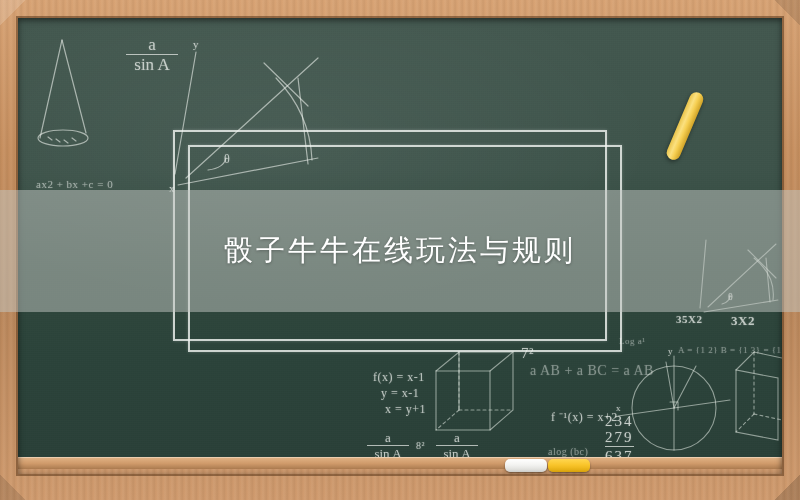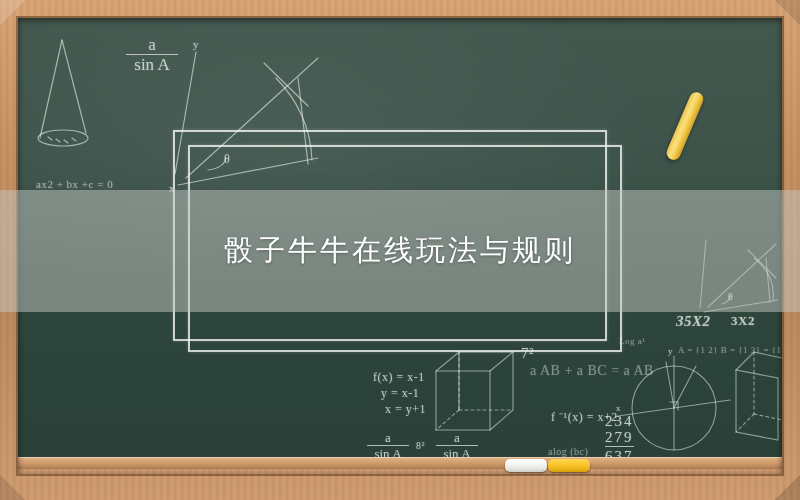--- a/index.html
+++ b/index.html
@@ -273,21 +273,21 @@
           <path d="M 688 222 L 682 290"></path>
           <path d="M 686 294 L 760 282"></path>
           <path d="M 690 289 L 758 226"></path>
           <path d="M 752 284 L 748 240"></path>
           <path d="M 730 232 L 758 260"></path>
           <path d="M 736 240 Q 758 258 755 282"></path>
           <path d="M 704 286 Q 712 284 712 277"></path>
         </g>
       </svg>
     </div>
-    <div class="chalk-text" style="left:658px; top:295px; font-size:15px; font-weight:bold;font-style:italic;">35X2</div>
+    <div class="chalk-text" style="left:658px; top:295px; font-size:11px; font-weight:bold;">35X2</div>
     <div class="chalk-text" style="left:713px; top:295px; font-size:13px; font-weight:bold;">3X2</div>
     <div class="chalk-text" style="left:601px; top:318px; font-size:9px; opacity:0.62;">Log a¹</div>
     <div class="chalk-text" style="left:650px; top:328px; font-size:9px;">y</div>
     <div class="chalk-text" style="left:598px; top:385px; font-size:9px;">x</div>
     <div class="chalk-text" style="left:710px; top:273px; font-size:10px;">θ</div>
     <div class="chalk-text" style="left:660px; top:327px; font-size:9px; opacity:0.62;">A = {1 2} B = {1 3} = {1 2 3}</div>
     <div class="addition" style="left:587px; top:395px;">
       <div>234</div>
       <div>279</div>
       <div class="rule"></div>

